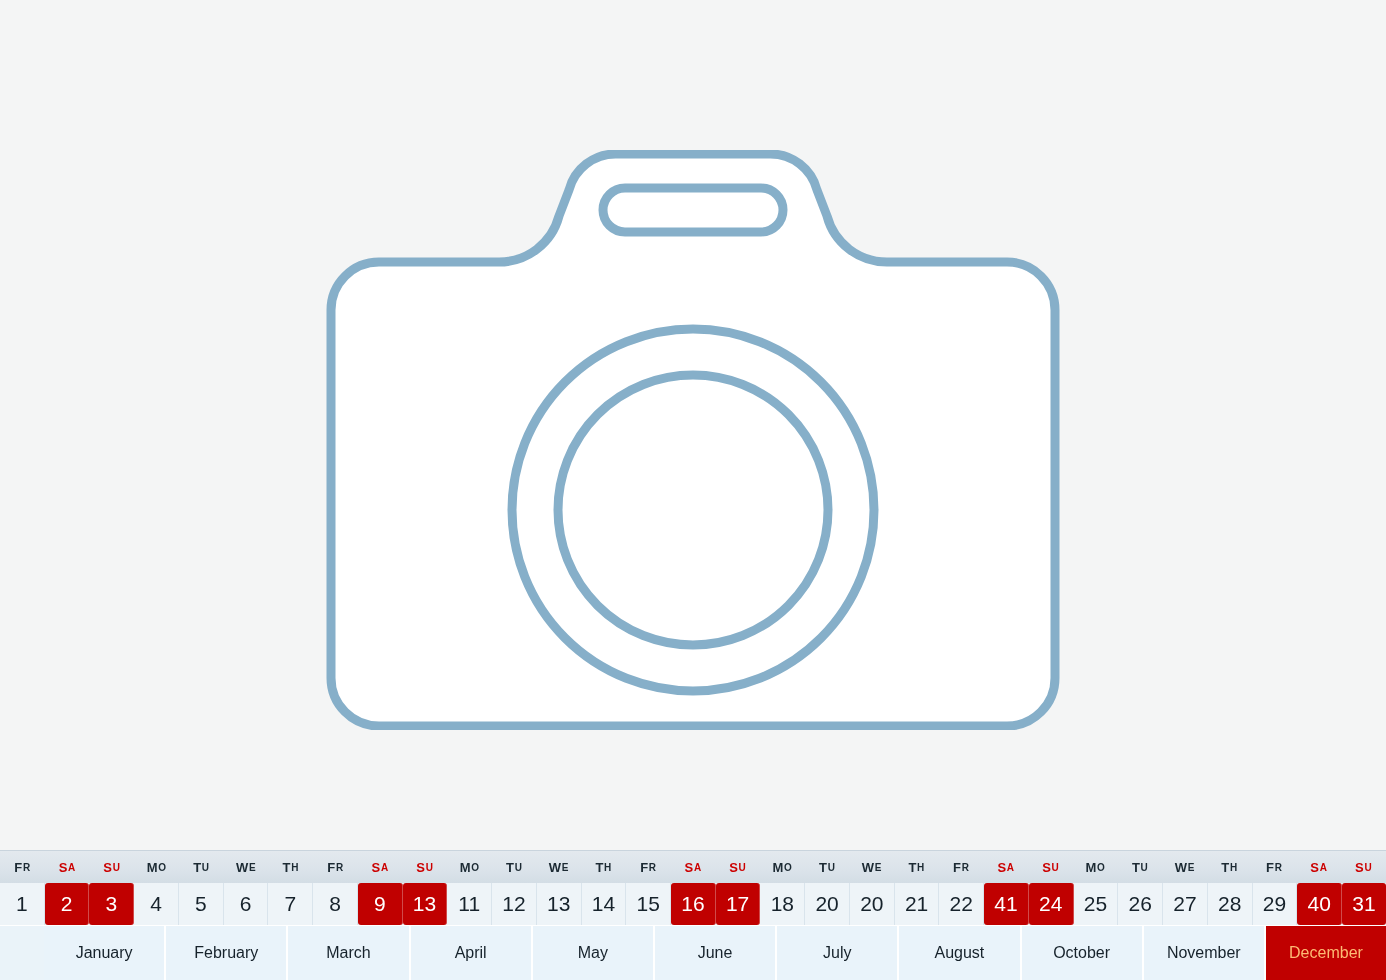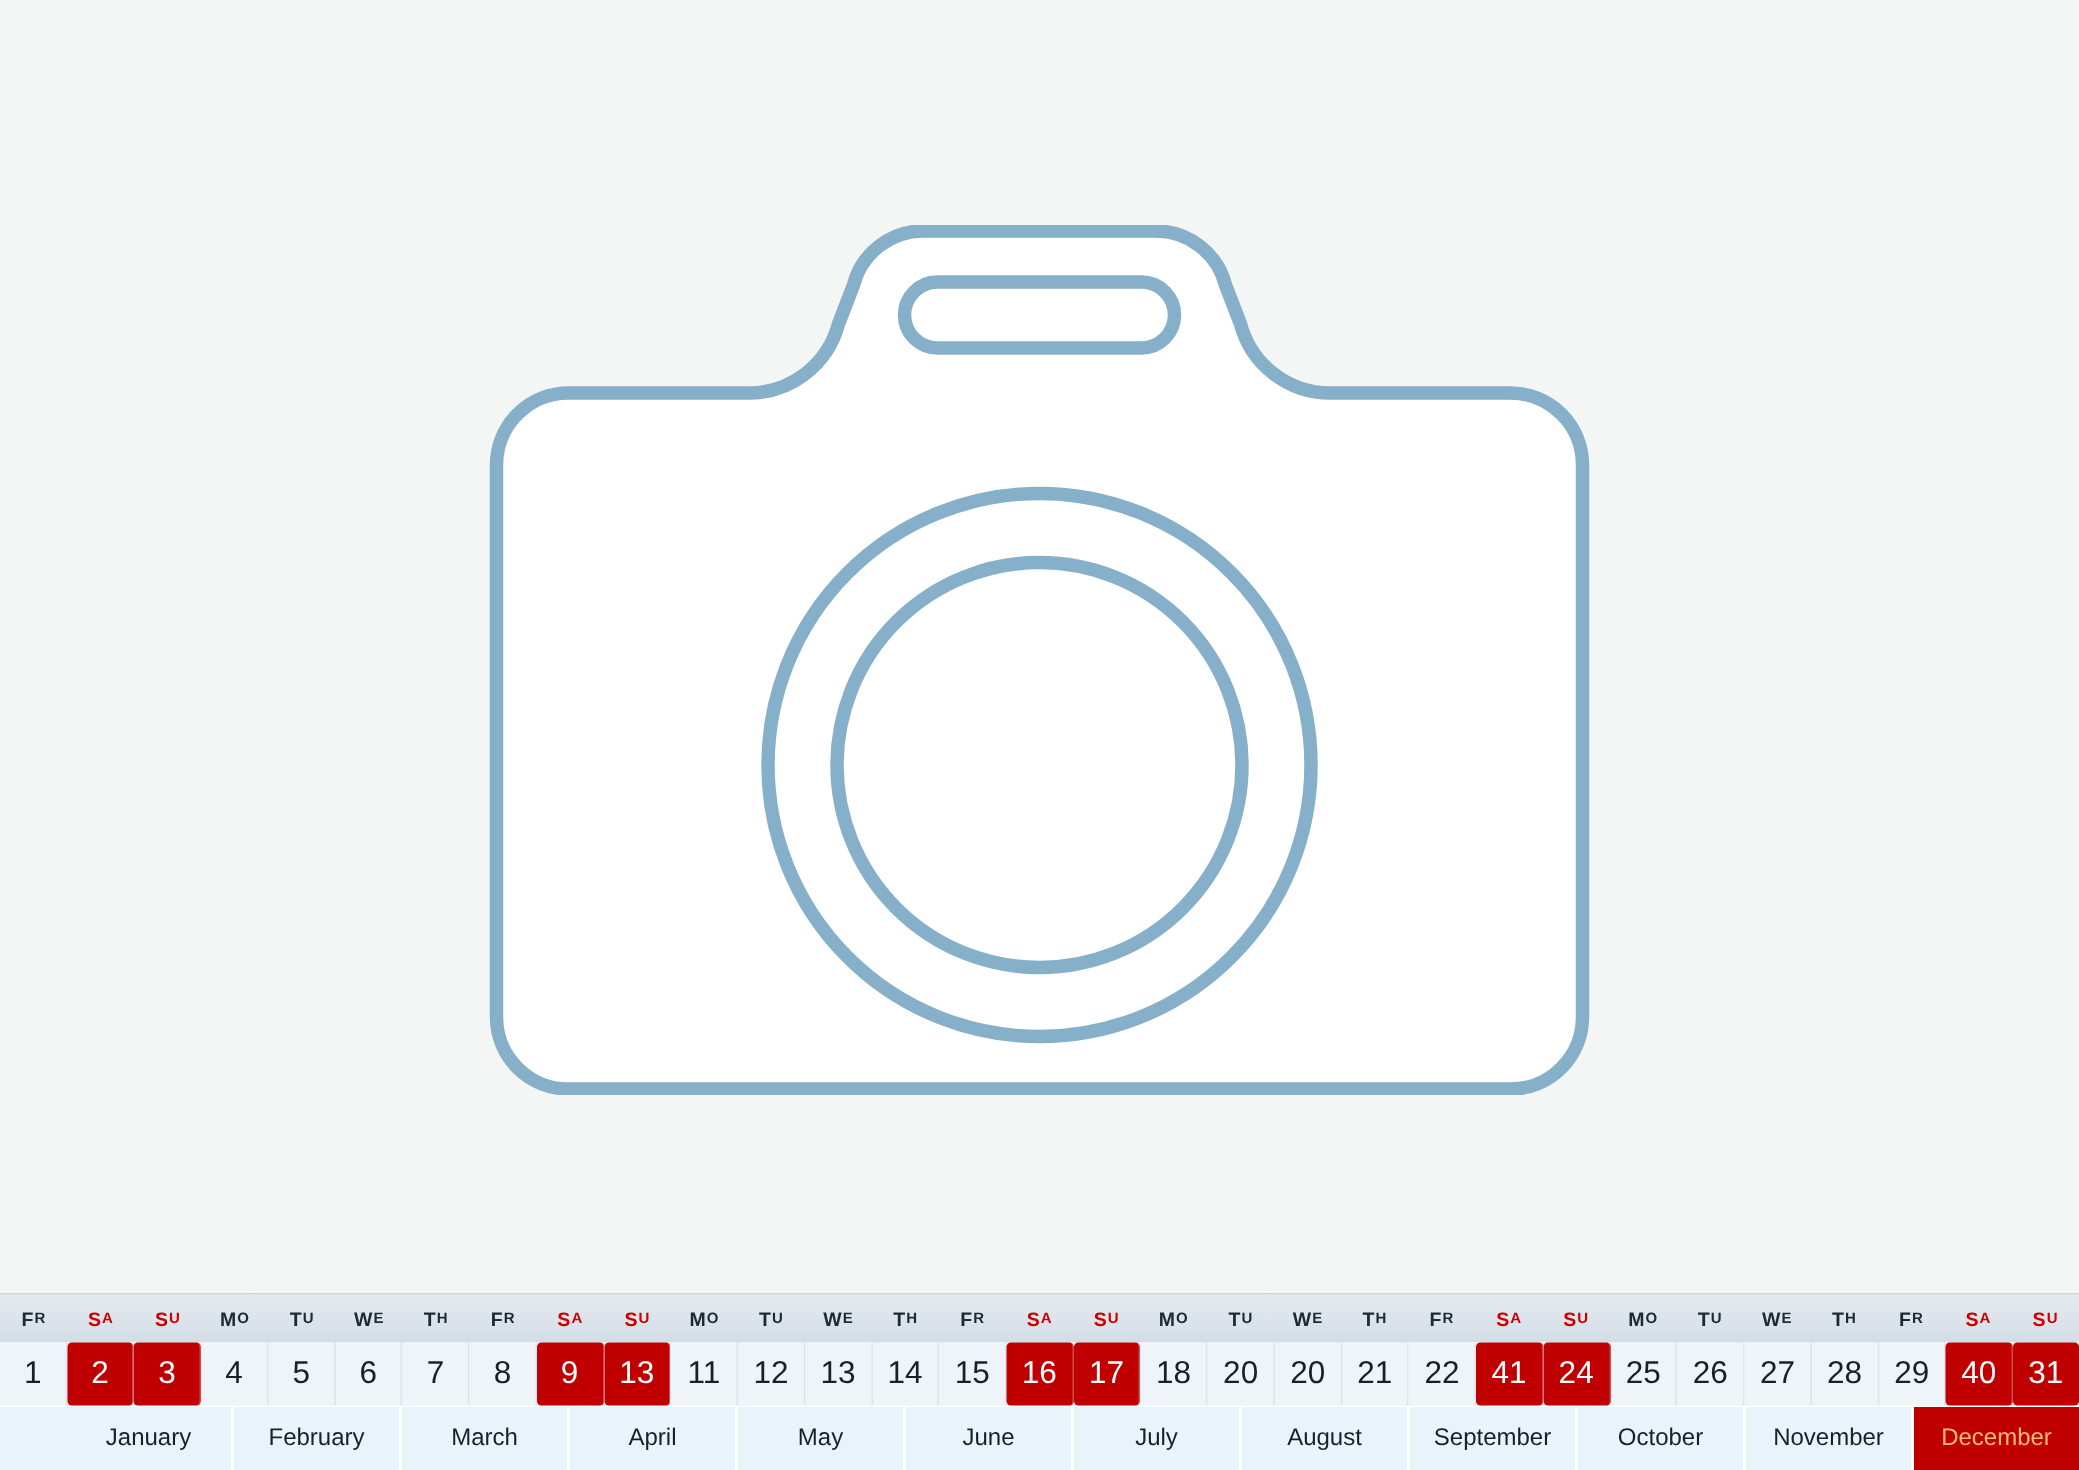--- a/index.html
+++ b/index.html
@@ -105,21 +105,21 @@
   .day-cell.weekend-day {
     background: #c00000;
     color: #ffffff;
     border-right: 1px solid #d04a4a;
     border-radius: 3px;
   }
   .day-cell.weekend-day:last-child { border-right: none; text-align: right; }
 
   
   .month-row {
-    height: 43px;
+    height: 55px;
     background: #eaf3f9;
     border-top: 1px solid #ffffff;
     padding-left: 44px;
   }
   .month-cell {
     flex: 1 1 0;
     min-width: 0;
     display: flex;
     align-items: center;
     justify-content: center;
@@ -336,20 +336,19 @@
 
     <div class="month-row" id="month-row">
         <div class="month-cell">January</div>
         <div class="month-cell">February</div>
         <div class="month-cell">March</div>
         <div class="month-cell">April</div>
         <div class="month-cell">May</div>
         <div class="month-cell">June</div>
         <div class="month-cell">July</div>
         <div class="month-cell">August</div>
-        <div class="month-cell">September</div>
         <div class="month-cell">October</div>
         <div class="month-cell">November</div>
         <div class="month-cell active">December</div>
       </div>
 
   </div>
 </div>
 
 </body></html>

